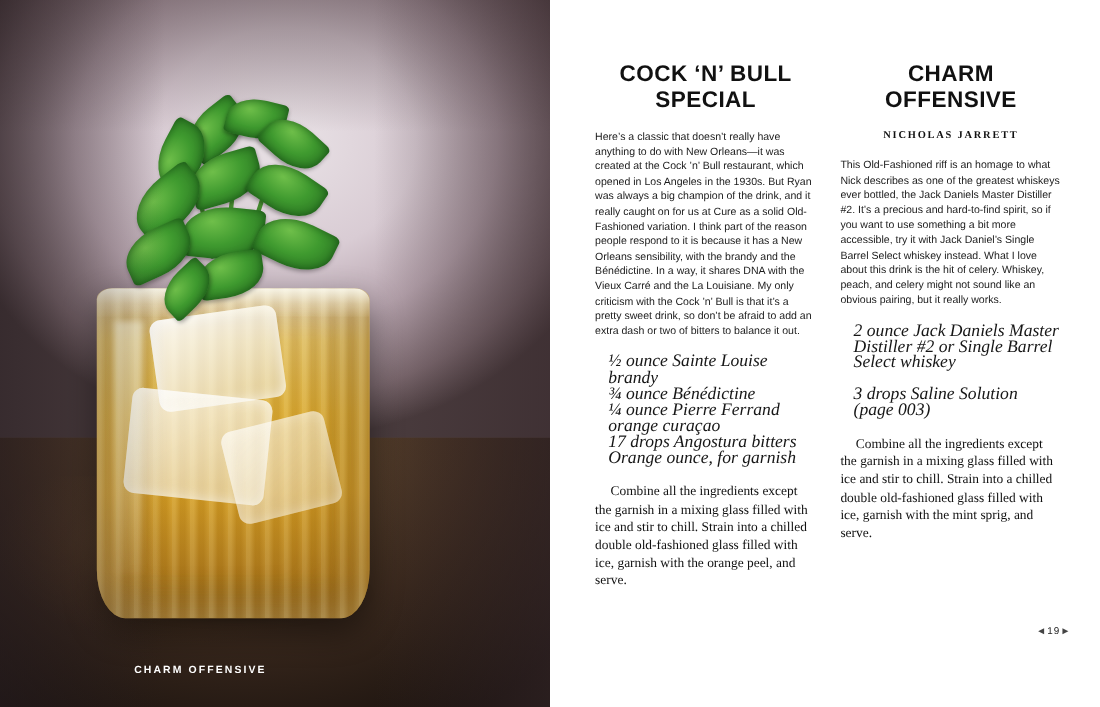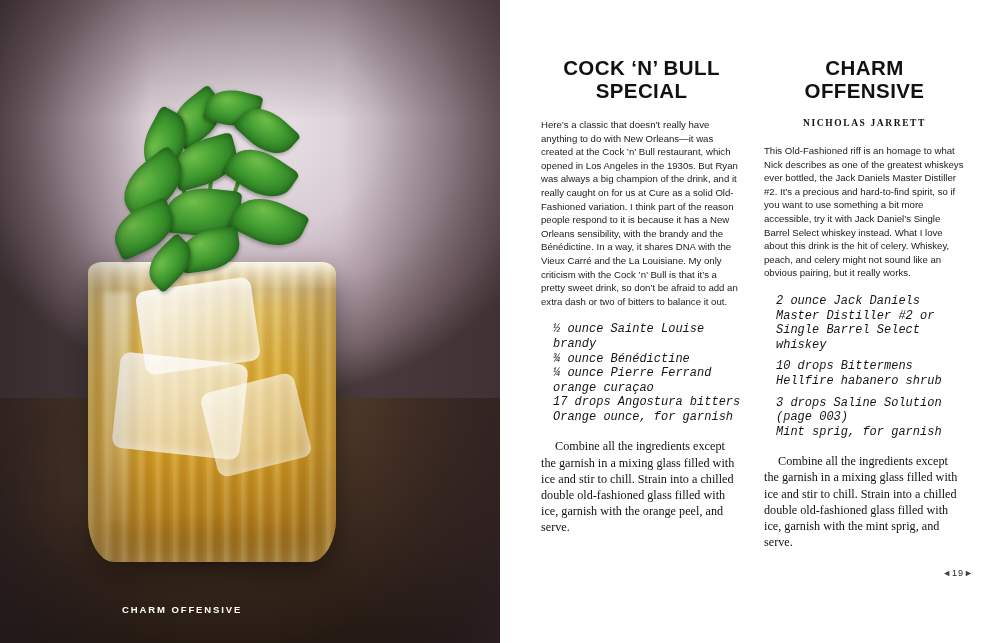--- a/index.html
+++ b/index.html
@@ -182,23 +182,23 @@
   }
   .headnote {
     font-family: "Liberation Sans", sans-serif;
     font-size: 9.6px;
     line-height: 13.6px;
     color: #1a1a1a;
     text-align: left;
     margin-bottom: 14px;
   }
   .ingredients {
-    font-family: Liberation Mono, monospace;
+    font-family: Liberation Serif, serif;
     font-style: italic;
-    font-size: 12px;
+    font-size: 16px;
     line-height: 14.6px;
     color: #161616;
     padding-left: 12px;
     margin-bottom: 14px;
   }
   .ing-line { margin: 0; }
   .ing-gap { height: 7px; }
   .method {
     font-family: "Liberation Serif", serif;
     font-size: 12.2px;
@@ -283,24 +283,22 @@
         <div class="method">Combine all the ingredients except the garnish in a mixing glass filled with ice and stir to chill. Strain into a chilled double old-fashioned glass filled with ice, garnish with the orange peel, and serve.</div>
       </div>
 
       <div class="col col-2-offset">
         <div class="recipe-title">CHARM OFFENSIVE</div>
         <div class="byline">NICHOLAS JARRETT</div>
         <div class="headnote">This Old-Fashioned riff is an homage to what Nick describes as one of the greatest whiskeys ever bottled, the Jack Daniels Master Distiller #2. It’s a precious and hard-to-find spirit, so if you want to use something a bit more accessible, try it with Jack Daniel’s Single Barrel Select whiskey instead. What I love about this drink is the hit of celery. Whiskey, peach, and celery might not sound like an obvious pairing, but it really works.</div>
         <div class="ingredients">
           <p class="ing-line">2 ounce Jack Daniels Master Distiller #2 or Single Barrel Select whiskey</p>
           <div class="ing-gap"></div>
-          <p class="ing-line">10 drops Bittermens Hellfire habanero shrub</p>
           <div class="ing-gap"></div>
           <p class="ing-line">3 drops Saline Solution (page 003)</p>
-          <p class="ing-line">Mint sprig, for garnish</p>
         </div>
         <div class="method">Combine all the ingredients except the garnish in a mixing glass filled with ice and stir to chill. Strain into a chilled double old-fashioned glass filled with ice, garnish with the mint sprig, and serve.</div>
       </div>
 
     </div>
 
     <div class="folio">
       <span class="orn">◄</span><span>19</span><span class="orn">►</span>
     </div>
   </div>

